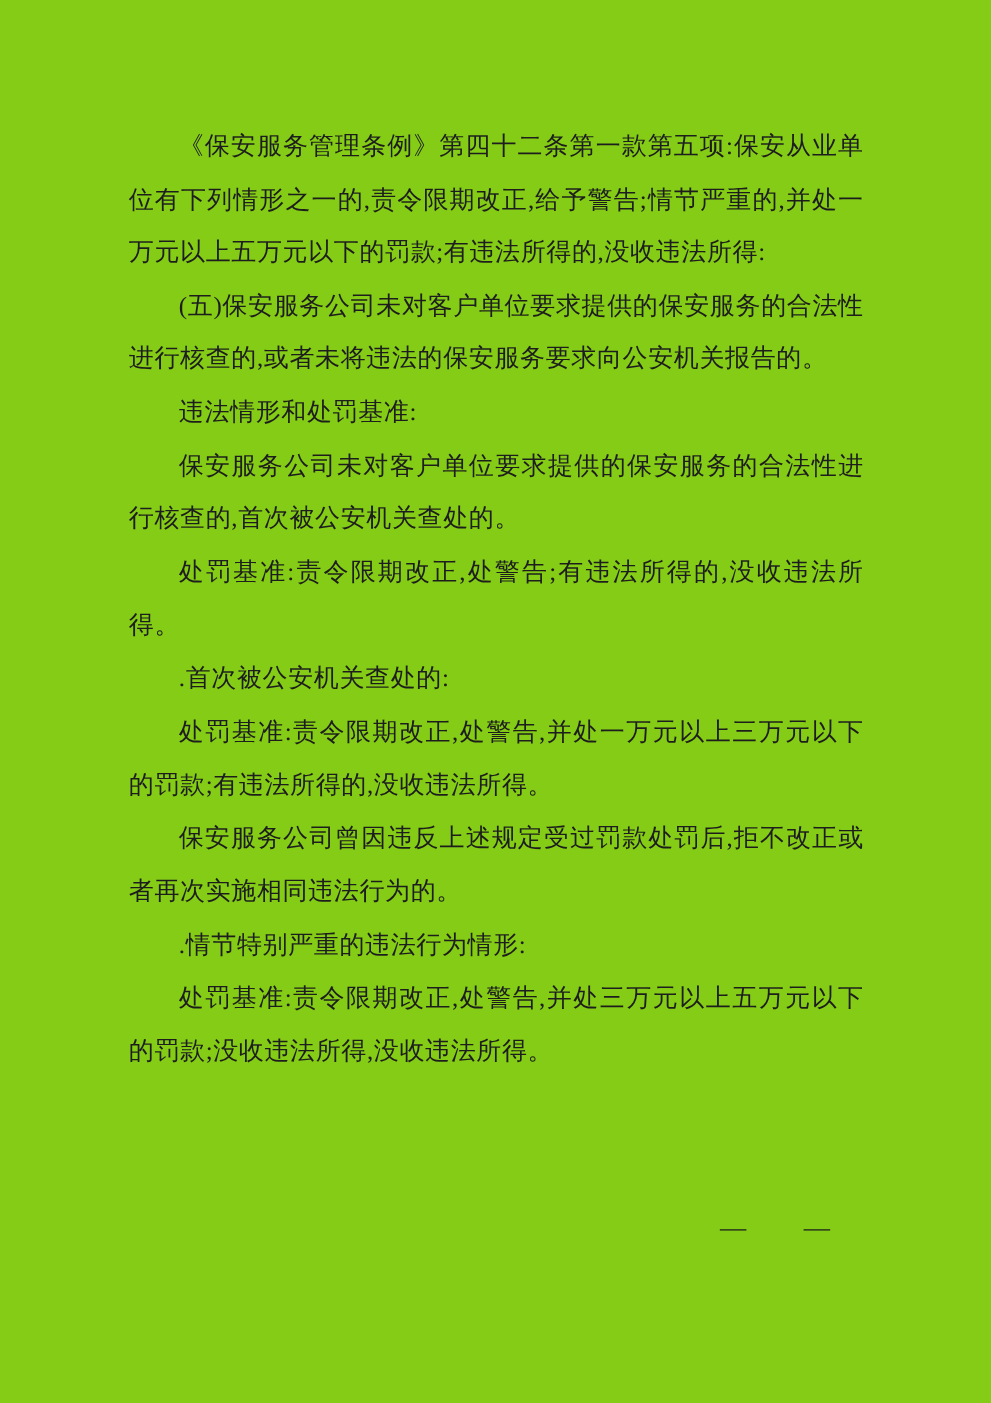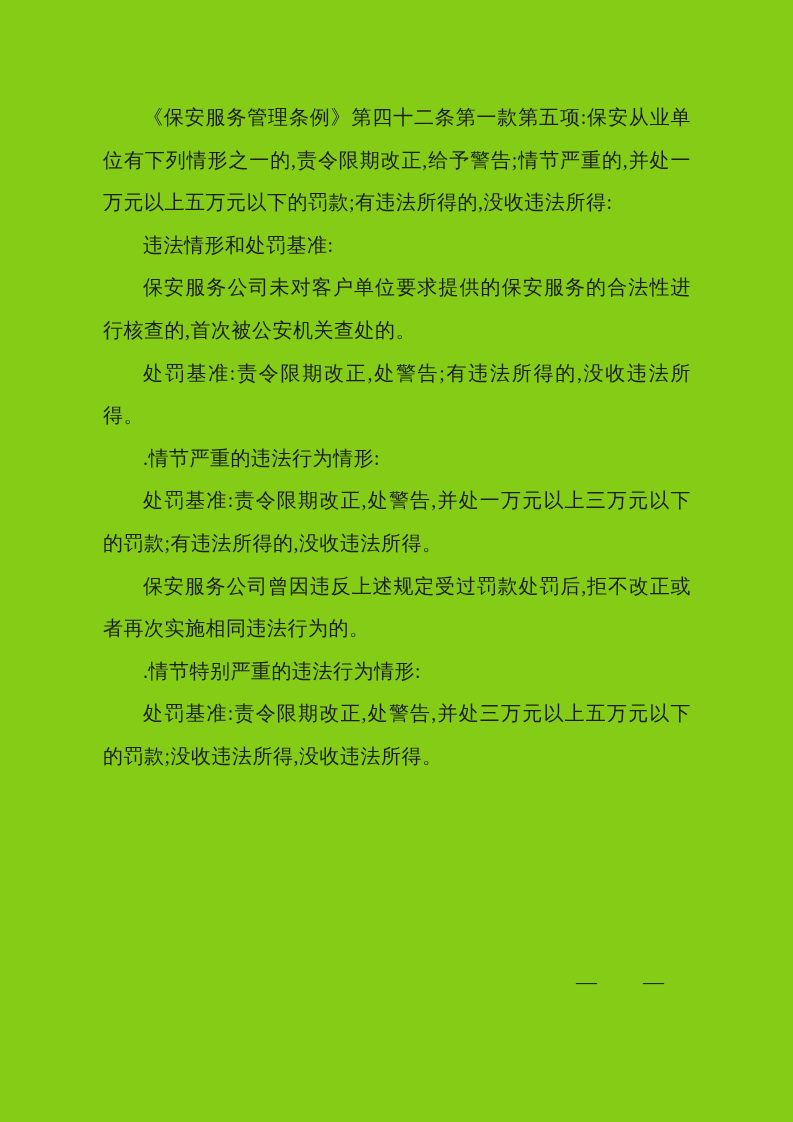--- a/index.html
+++ b/index.html
@@ -50,24 +50,25 @@
   .dash-left  { left: 576px; }
   .dash-right { left: 643px; }
 </style>
 </head>
 <body>
 
 <div class="page">
 
   <div class="doc-text">
     <p>《保安服务管理条例》第四十二条第一款第五项:保安从业单位有下列情形之一的,责令限期改正,给予警告;情节严重的,并处一万元以上五万元以下的罚款;有违法所得的,没收违法所得:</p>
+    <p>(五)保安服务公司未对客户单位要求提供的保安服务的合法性进行核查的,或者未将违法的保安服务要求向公安机关报告的。</p>
     <p>违法情形和处罚基准:</p>
     <p>保安服务公司未对客户单位要求提供的保安服务的合法性进行核查的,首次被公安机关查处的。</p>
     <p>处罚基准:责令限期改正,处警告;有违法所得的,没收违法所得。</p>
-    <p>.情节严重的违法行为情形:</p>
+    <p>.首次被公安机关查处的:</p>
     <p>处罚基准:责令限期改正,处警告,并处一万元以上三万元以下的罚款;有违法所得的,没收违法所得。</p>
     <p>保安服务公司曾因违反上述规定受过罚款处罚后,拒不改正或者再次实施相同违法行为的。</p>
     <p>.情节特别严重的违法行为情形:</p>
     <p>处罚基准:责令限期改正,处警告,并处三万元以上五万元以下的罚款;没收违法所得,没收违法所得。</p>
   </div>
 
   <div class="page-footer">
     <span class="page-number-dash dash-left">—</span>
     <span class="page-number-dash dash-right">—</span>
   </div>

